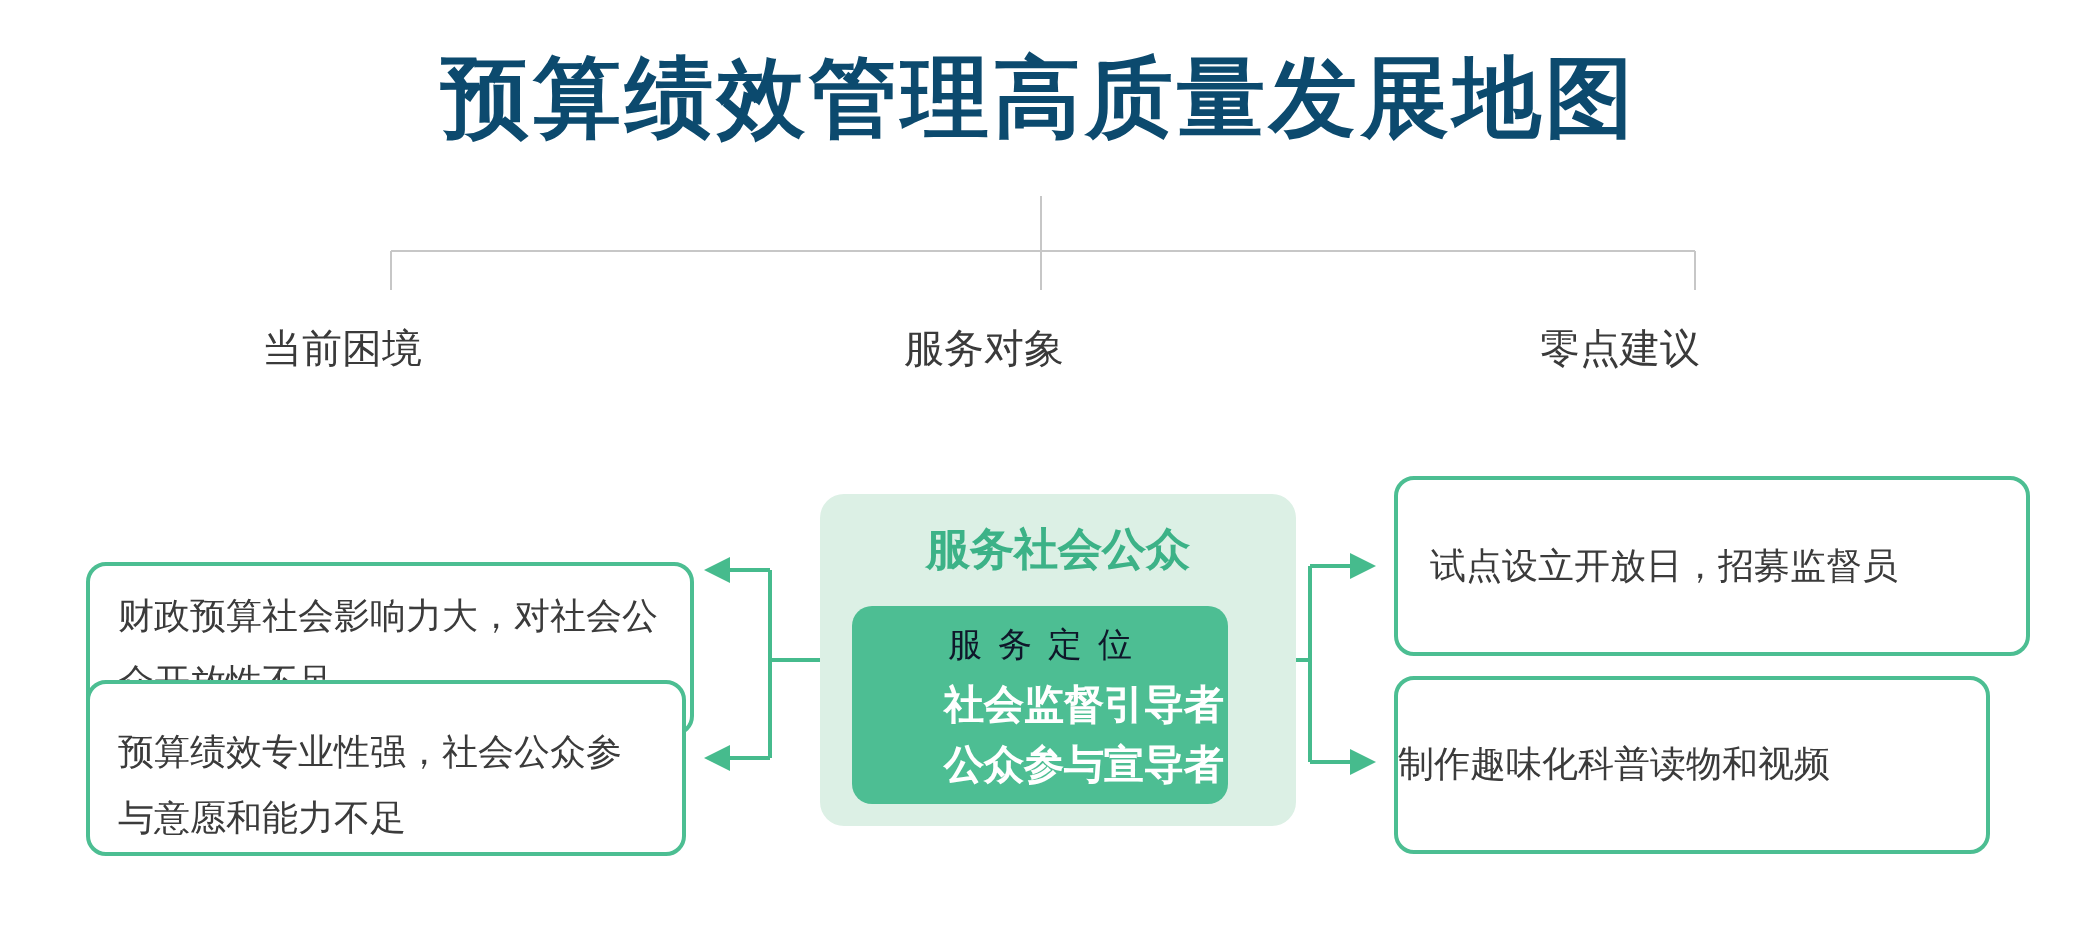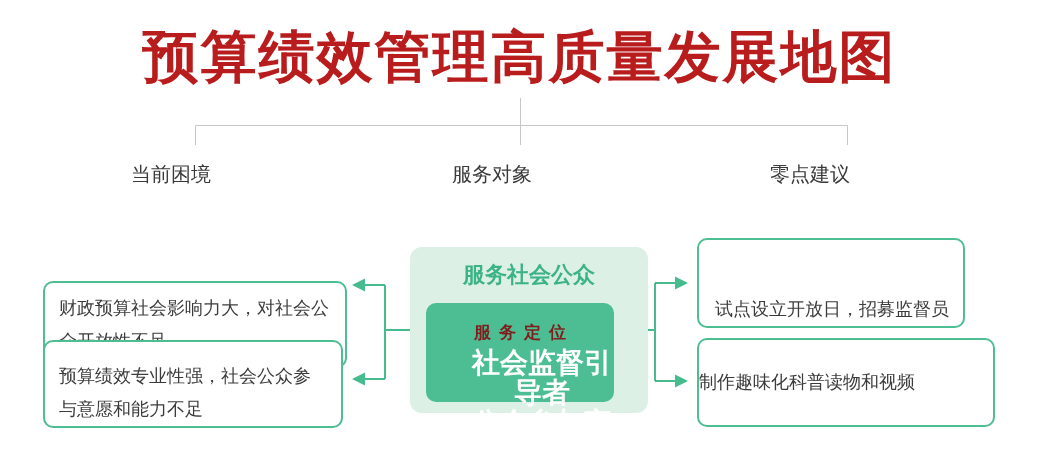--- a/index.html
+++ b/index.html
@@ -14,24 +14,24 @@
     height: 467px;
     background: #ffffff;
     overflow: hidden;
   }
   .page-title {
     position: absolute;
     left: 0;
     right: 0;
     top: 20px;
     text-align: center;
-    font-size: 56px;
+    font-size: 44px;
     font-weight: bold;
     letter-spacing: 2px;
-    color: #b91c1c;
+    color: #0c4a6e;
   }
   .lines-svg {
     position: absolute;
     left: 0;
     top: 0;
     width: 1039px;
     height: 467px;
     z-index: 0;
   }
   .branch-label {
@@ -55,21 +55,21 @@
     display: flex;
     align-items: center;
     padding: 0 14px;
     font-size: 18px;
     line-height: 33px;
     color: #3B3B3B;
     z-index: 1;
   }
   .left-card-1  { left: 43px;  top: 240px; width: 304px; height: 87px; margin-top: 41px; }
   .left-card-2  { left: 43px;  top: 340px; width: 300px; height: 88px; align-items: flex-end; }
-  .right-card-1 { left: 697px; top: 238px; width: 268px; height: 90px; padding-left: 16px; align-items: flex-end; }
+  .right-card-1 { left: 697px; top: 238px; width: 318px; height: 90px; padding-left: 16px; }
   .right-card-2 { left: 697px; top: 338px; width: 298px; height: 89px; padding-left: 0; }
 
   .center-card {
     position: absolute;
     left: 410px;
     top: 247px;
     width: 238px;
     height: 166px;
     background: #DCF0E5;
     border-radius: 12px;
@@ -86,29 +86,28 @@
     position: absolute;
     left: 16px;
     top: 56px;
     width: 188px;
     height: 99px;
     background: #4DBE93;
     border-radius: 10px;
     text-align: center;
   }
   .inner-label {
-    margin-top: 18px;
+    margin-top: 8px;
     font-size: 17px;
     letter-spacing: 8px;
     text-indent: 8px;
-    color: #7f1d1d;
-    font-weight: bold;
+    color: #0f172a;
   }
   .inner-role {
-    font-size: 28px;
+    font-size: 20px;
     font-weight: bold;
     line-height: 30px;
     color: #ffffff;
     padding-left: 44px;
   }
   .inner-role.first { margin-top: 4px; }
 </style>
 </head>
 <body>
 

